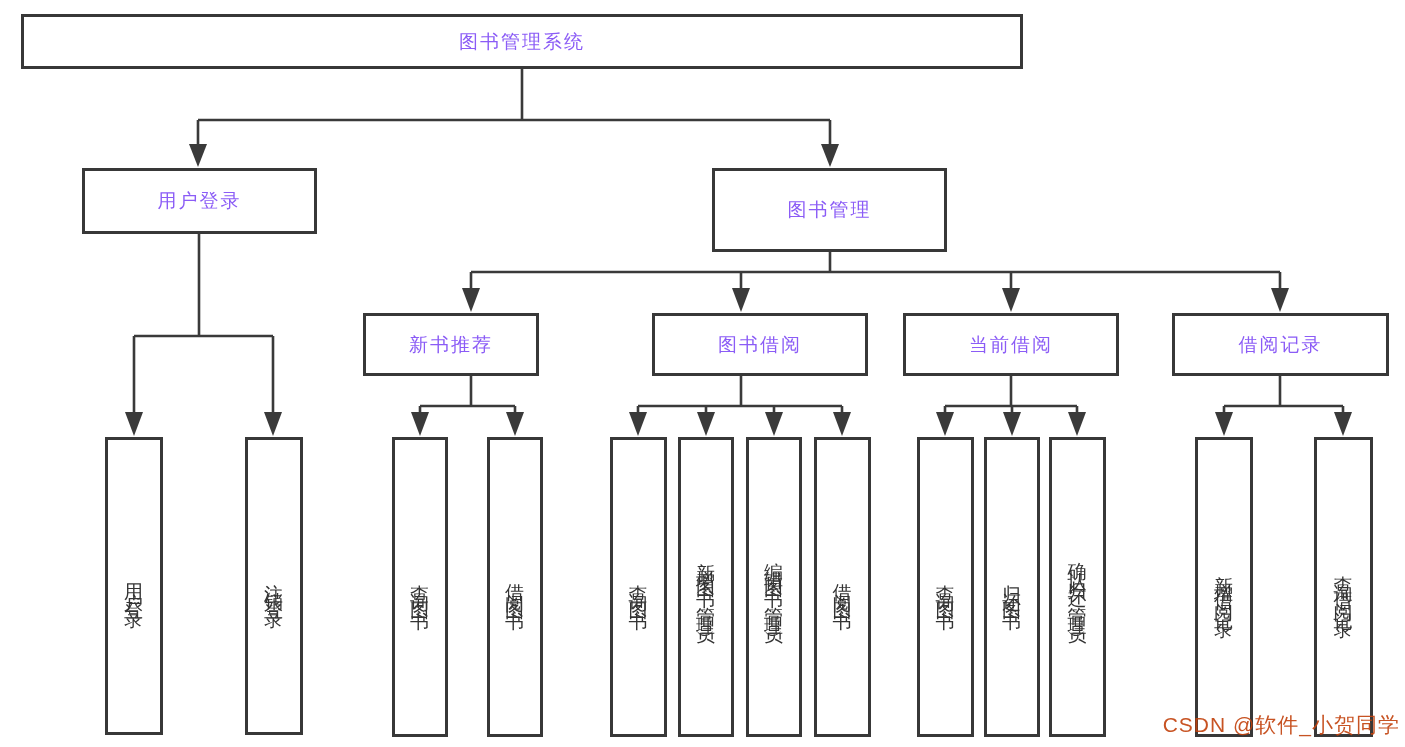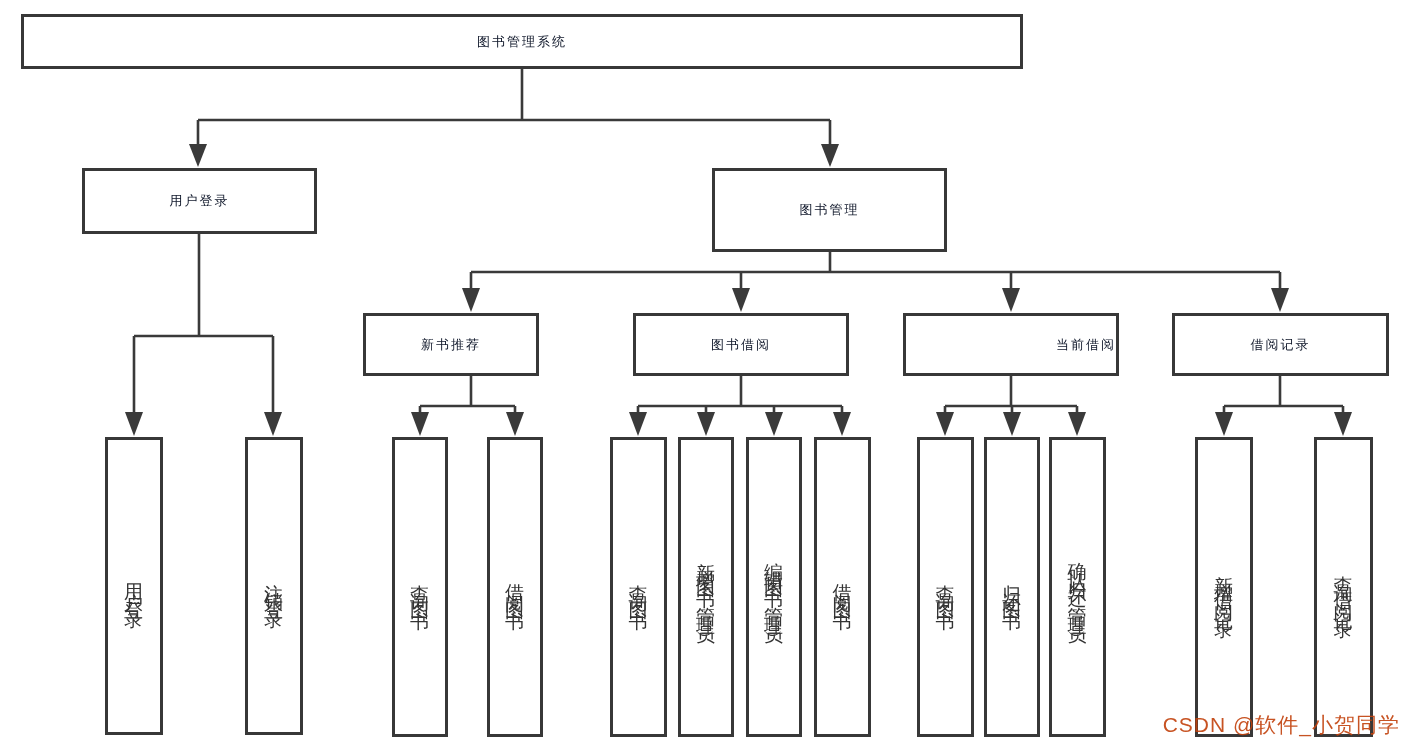--- a/index.html
+++ b/index.html
@@ -18,23 +18,23 @@
     pointer-events: none;
   }
   .hbox {
     position: absolute;
     box-sizing: border-box;
     border: 3px solid #383838;
     background: #ffffff;
     display: flex;
     align-items: center;
     justify-content: center;
-    font-size: 13px;
+    font-size: 19px;
     letter-spacing: 2px;
-    color: #0f172a;
+    color: #8b5cf6;
   }
   .vbox {
     position: absolute;
     box-sizing: border-box;
     border: 3px solid #383838;
     background: #ffffff;
     display: flex;
     align-items: center;
     justify-content: center;
   }
@@ -102,24 +102,24 @@
   <div class="hbox" style="left:82px; top:168px; width:235px; height:66px;">
     <span>用户登录</span>
   </div>
   <div class="hbox" style="left:712px; top:168px; width:235px; height:84px;">
     <span>图书管理</span>
   </div>
 
   <div class="hbox" style="left:363px; top:313px; width:176px; height:63px;">
     <span>新书推荐</span>
   </div>
-  <div class="hbox" style="left:633px; top:313px; width:216px; height:63px;">
+  <div class="hbox" style="left:652px; top:313px; width:216px; height:63px;">
     <span>图书借阅</span>
   </div>
-  <div class="hbox" style="left:903px; top:313px; width:216px; height:63px;justify-content:flex-end;">
+  <div class="hbox" style="left:903px; top:313px; width:216px; height:63px;">
     <span>当前借阅</span>
   </div>
   <div class="hbox" style="left:1172px; top:313px; width:217px; height:63px;">
     <span>借阅记录</span>
   </div>
 
   <div class="vbox" style="left:105px; top:437px; width:58px; height:298px;">
     <span class="vtext">用户登录</span>
   </div>
   <div class="vbox" style="left:245px; top:437px; width:58px; height:298px;">

